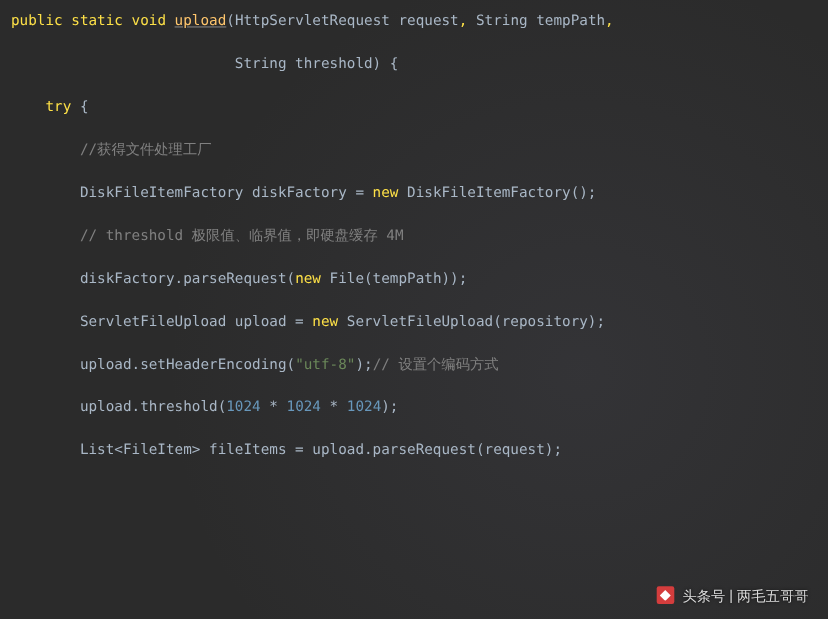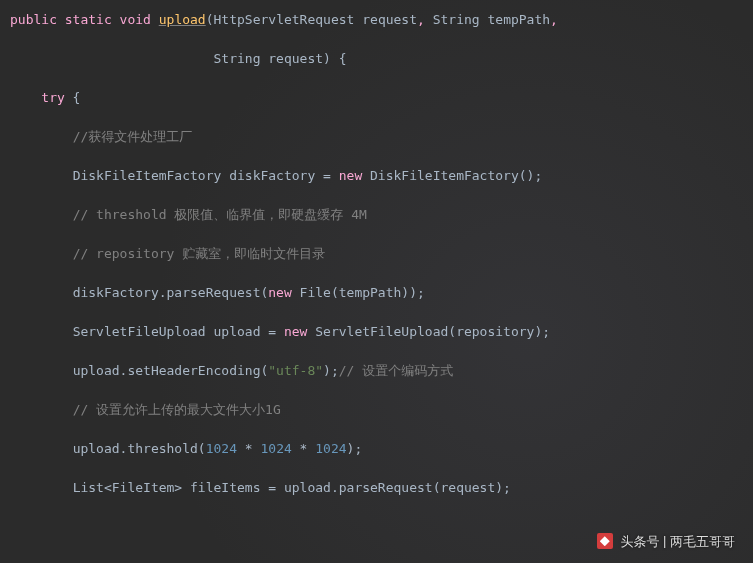--- a/index.html
+++ b/index.html
@@ -9,21 +9,21 @@
     font-family: Consolas, "Courier New", monospace;
     font-size: 13px;
     line-height: 1.5;
     color: #a9b7c6;
     width: 753px;
     height: 563px;
     box-sizing: border-box;
     position: relative;
     background-image: radial-gradient(circle at 70% 60%, rgba(100,100,120,0.15), transparent 60%);
   }
-  .kw { color: #f9a8d4; }
+  .kw { color: #fde047; }
   .str { color: #6a8759; }
   .num { color: #6897bb; }
   .cmt { color: #808080; }
   .fn { color: #ffc66d; }
   .underline { text-decoration: underline; text-decoration-color: #808080; text-align: right; }
   pre { margin: 0; white-space: pre; }
   .line { display: block; }
   .watermark {
     position: absolute;
     bottom: 12px;
@@ -54,30 +54,28 @@
     top: 3px; left: 3px;
     width: 10px; height: 10px;
     background: #fff;
     clip-path: polygon(50% 0%, 100% 50%, 50% 100%, 0% 50%);
   }
 </style>
 </head>
 <body>
 
 <pre><span class="line"><span class="kw">public</span> <span class="kw">static</span> <span class="kw">void</span> <span class="fn underline">upload</span><span>(HttpServletRequest request</span><span class="kw">,</span><span> String tempPath</span><span class="kw">,</span></span>
-<span class="line">                          <span>String request) {</span></span>
+<span class="line">                          <span>String threshold) {</span></span>
 <span class="line">    <span class="kw">try</span><span> {</span></span>
 <span class="line">        <span class="cmt">//获得文件处理工厂</span></span>
 <span class="line">        <span>DiskFileItemFactory diskFactory = </span><span class="kw">new</span><span> DiskFileItemFactory();</span></span>
 <span class="line">        <span class="cmt">// threshold 极限值、临界值，即硬盘缓存 4M</span></span>
-<span class="line">        <span class="cmt">// repository 贮藏室，即临时文件目录</span></span>
 <span class="line">        <span>diskFactory.parseRequest(</span><span class="kw">new</span><span> File(tempPath));</span></span>
 <span class="line">        <span>ServletFileUpload upload = </span><span class="kw">new</span><span> ServletFileUpload(repository);</span></span>
 <span class="line">        <span>upload.setHeaderEncoding(</span><span class="str">"utf-8"</span><span>);</span><span class="cmt">// 设置个编码方式</span></span>
-<span class="line">        <span class="cmt">// 设置允许上传的最大文件大小1G</span></span>
 <span class="line">        <span>upload.threshold(</span><span class="num">1024</span><span> * </span><span class="num">1024</span><span> * </span><span class="num">1024</span><span>);</span></span>
 <span class="line">        <span>List&lt;FileItem&gt; fileItems = upload.parseRequest(request);</span></span>
 
 
 
 
 
 
 
 

